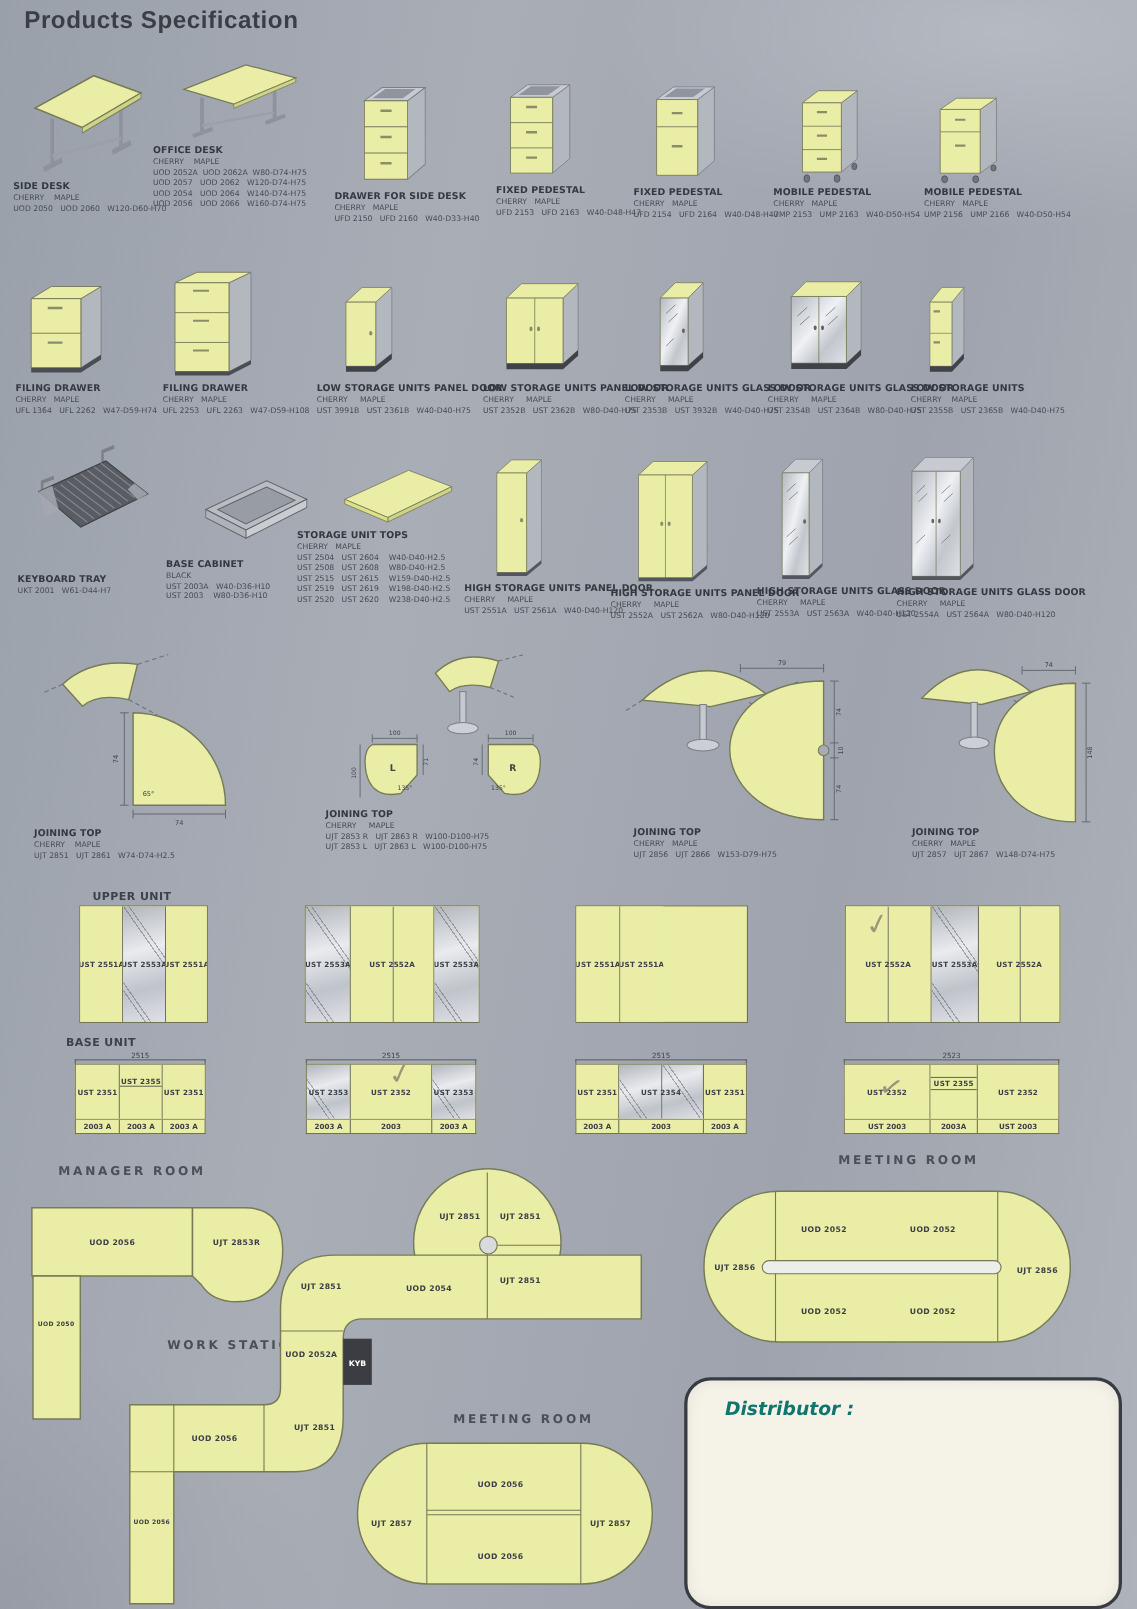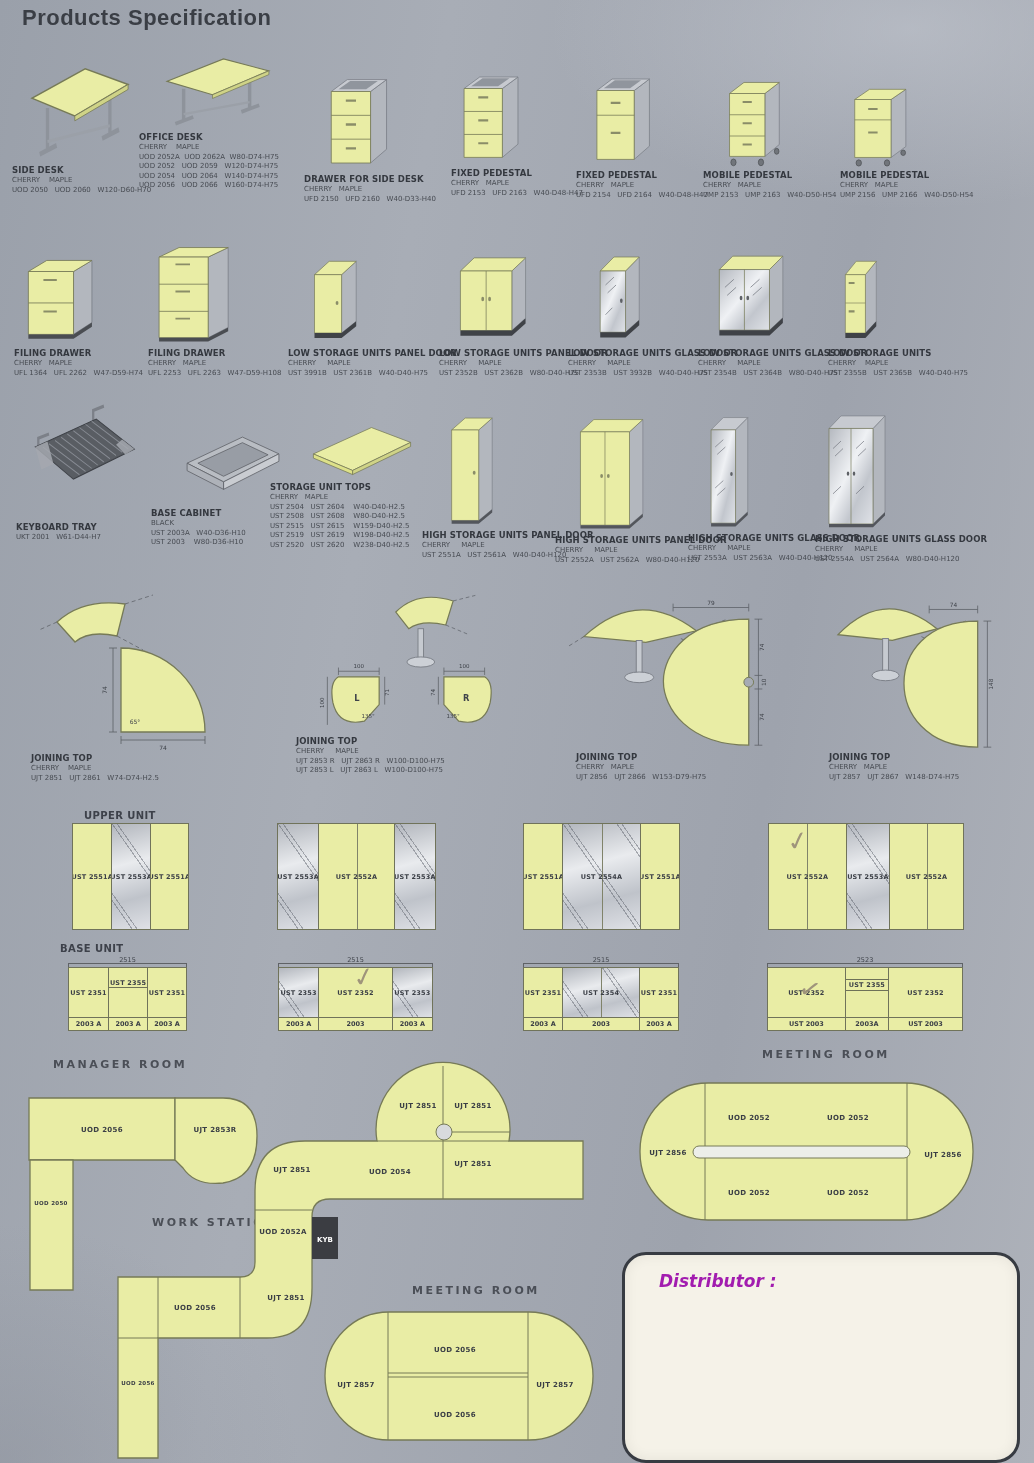--- a/index.html
+++ b/index.html
@@ -45,21 +45,21 @@
   
   .furn{fill:#e9eda5;stroke:#767a57;stroke-width:1.3}
   .seam{stroke:#767a57;stroke-width:1;fill:none}
   .dash{stroke:#6d7178;stroke-width:1;stroke-dasharray:4 3;fill:none}
   .dimln{stroke:#5c6066;stroke-width:.8;fill:none}
   .dim{font:6px "DejaVu Sans",sans-serif;fill:#3f434a;text-anchor:middle}
   .ltr{font:bold 9px "DejaVu Sans",sans-serif;fill:#3f434a;text-anchor:middle}
   .rlabel{font:bold 7px "DejaVu Sans",sans-serif;fill:#3a3e45;text-anchor:middle;letter-spacing:.3px}
   .rlabel.sm{font-size:5.5px}
   .dist{position:absolute;left:622px;top:1252px;width:392px;height:205px;background:#f5f2e8;border:3px solid #373b42;border-radius:24px;box-shadow:inset 0 0 14px rgba(0,0,0,.07)}
-  .dist-label{position:absolute;left:34px;top:16px;font:italic bold 17px "DejaVu Sans",sans-serif;color:#a21caf}
+  .dist-label{position:absolute;left:34px;top:16px;font:italic bold 17px "DejaVu Sans",sans-serif;color:#0f766e}
 </style>
 </head>
 <body>
 
 <svg width="0" height="0" style="position:absolute" aria-hidden="true">
 <defs>
   <linearGradient id="gl" x1="0" y1="0" x2="1" y2="1">
     <stop offset="0" stop-color="#b4b8bf"></stop>
         <stop offset=".45" stop-color="#eff1f4"></stop>
     <stop offset=".7" stop-color="#c2c6cd"></stop>
@@ -237,21 +237,21 @@
 </div>
 <div class="card" style="left:139px;top:50px;width:158px">
   <div class="art" style="margin-left:24px;width:110px;height:82px">
       <svg viewBox="0 0 160 110" preserveAspectRatio="none">
         <use href="#sym-desk"></use>
       </svg>
     </div>
   <div class="cap-title">OFFICE DESK</div>
   <div class="cap-line">CHERRY    MAPLE</div>
   <div class="cap-line">UOD 2052A  UOD 2062A  W80-D74-H75</div>
-  <div class="cap-line">UOD 2052   UOD 2059   W120-D74-H75</div>
+  <div class="cap-line">UOD 2057   UOD 2062   W120-D74-H75</div>
   <div class="cap-line">UOD 2054   UOD 2064   W140-D74-H75</div>
   <div class="cap-line">UOD 2056   UOD 2066   W160-D74-H75</div>
 </div>
 <div class="card" style="left:304px;top:64px;width:128px">
   <div class="art" style="margin-left:20px;width:80px;height:110px">
       <svg viewBox="0 0 110 120" preserveAspectRatio="none">
         <use href="#sym-pedopen3"></use>
       </svg>
     </div>
   <div class="cap-title">DRAWER FOR SIDE DESK</div>
@@ -545,23 +545,20 @@
       <span class="clabel">UST 2552A</span>
     </div>
   <div class="ucell g" style="width:26%">
       <span class="clabel">UST 2553A</span>
     </div>
 </div>
 <div class="upanel" style="left:523px;top:823px;width:155px">
   <div class="ucell y" style="width:25%">
       <span class="clabel">UST 2551A</span>
     </div>
-  <div class="ucell g dbl" style="width:50%">
-      <span class="clabel">UST 2554A</span>
-    </div>
   <div class="ucell y" style="width:25%">
       <span class="clabel">UST 2551A</span>
     </div>
 </div>
 <div class="upanel" style="left:768px;top:823px;width:194px">
   <div class="ucell y dbl" style="width:40%">
     <span class="check" style="left:24%;top:2px">✓</span>
     <span class="clabel">UST 2552A</span>
   </div>
   <div class="ucell g" style="width:22%">

